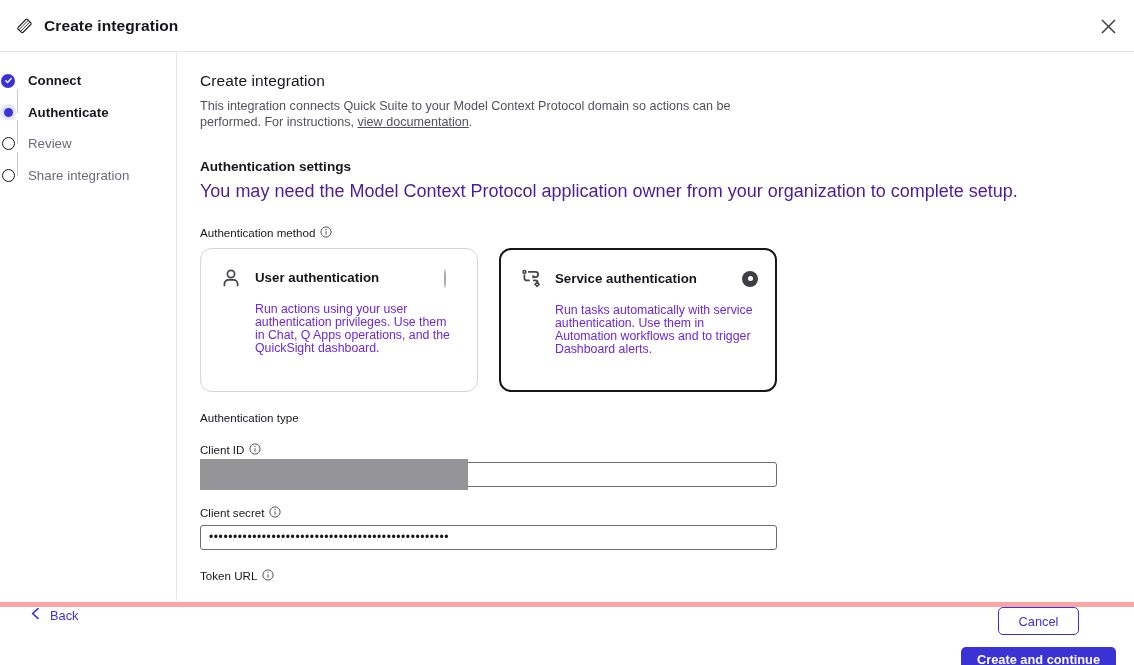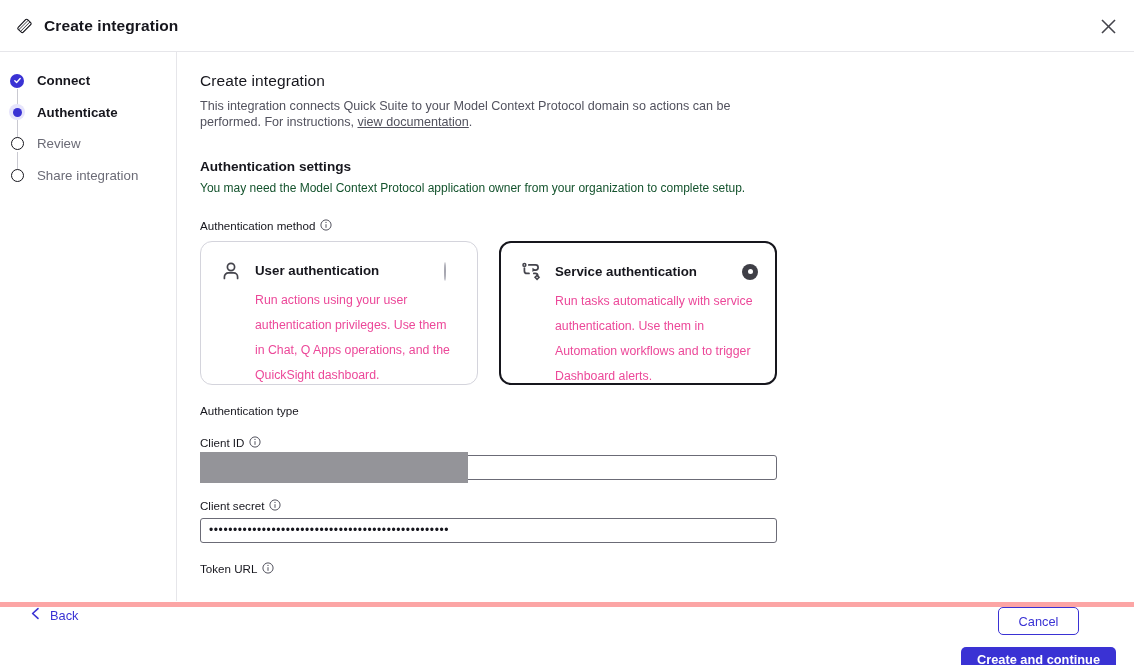--- a/index.html
+++ b/index.html
@@ -43,21 +43,20 @@
     position: absolute; left: 0; top: 52px;
     width: 177px; height: 549px;
     background: #ffffff;
     border-right: 1px solid #e6e6ea;
     padding-top: 13px;
   }
   .step {
     position: relative;
     height: 31.5px;
     display: flex; align-items: center;
-    padding-left: 9px;
     cursor: pointer;
   }
   .step-marker {
     position: relative;
     width: 16px; height: 16px;
     display: flex; align-items: center; justify-content: center;
     flex: 0 0 16px;
     z-index: 2;
   }
   .marker-done {
@@ -113,21 +112,21 @@
     color: #52525e;
     max-width: 565px;
   }
   p.page-desc a {
     color: #52525e; text-decoration: underline;
   }
   h2.section-heading {
     margin: 28px 0 0 0; font-size: 13.6px; font-weight: bold; color: #16161d;
   }
   p.section-desc {
-    margin: 7px 12px 0 0; font-size: 12px; color: #14532d;
+    margin: 7px 12px 0 0; font-size: 18px; color: #4c1d95;
   }
 
   
   .field-label {
     display: flex; align-items: center; gap: 5px;
     font-size: 11.6px; color: #16161d;
   }
   .info-icon {
     display: inline-flex; align-items: center; justify-content: center;
     width: 12px; height: 12px;
@@ -171,22 +170,22 @@
   }
   .radio-on {
     width: 16px; height: 16px; border-radius: 50%;
     background: #3f3f46;
     display: flex; align-items: center; justify-content: center;
   }
   .radio-on i {
     width: 5px; height: 5px; border-radius: 50%; background: #fff; display: block;
   }
   .method-desc {
-    margin: 5px 0 0 36px;
-    font-size: 12.3px; line-height: 25px; color: #ec4899;
+    margin: 13px 0 0 36px;
+    font-size: 12.3px; line-height: 13px; color: #6d28d9;
     max-width: 218px;
   }
 
   
   .field-block { position: relative; }
   #auth-type-block { margin-top: 19px; }
   .select-box {
     margin-top: 6px;
     width: 577px; height: 25px;
     border: 1px solid #6b6b76;

